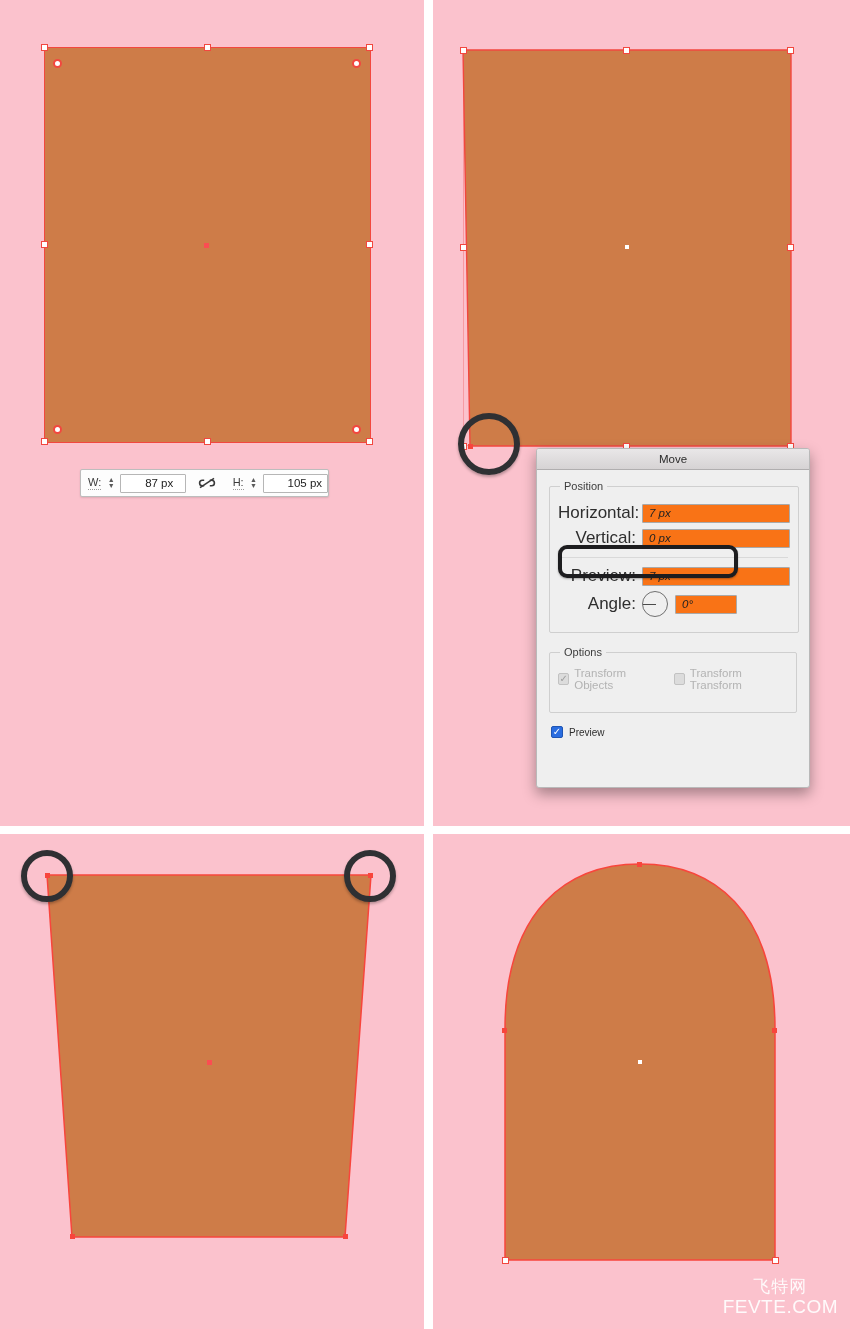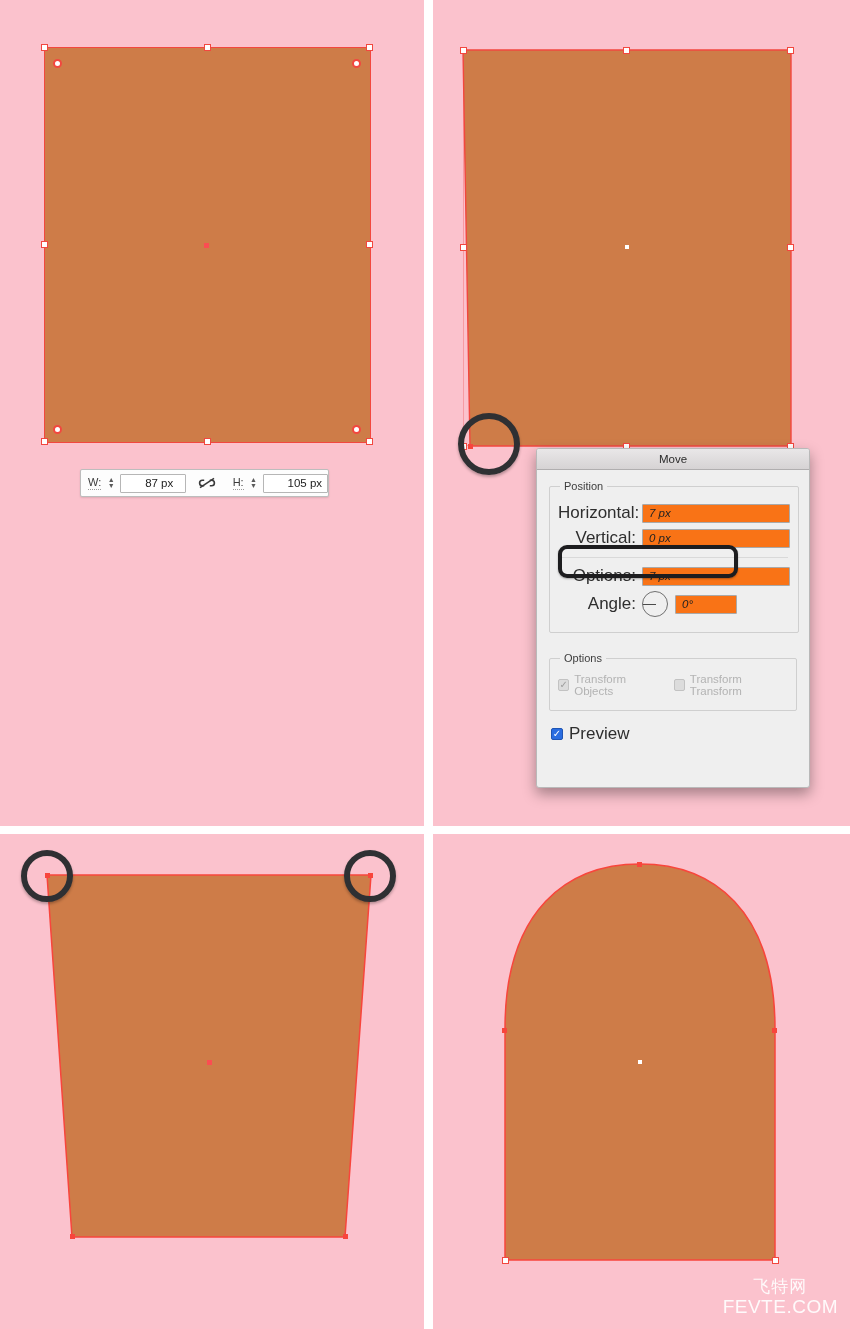--- a/index.html
+++ b/index.html
@@ -82,21 +82,21 @@
   .dial .needle{position:absolute;left:0px;top:11.5px;width:13px;height:1.5px;background:#4a4a4a;}
 
   .chk{width:12px;height:12px;border:1px solid #9a9a9a;border-radius:2px;
     background:#f5f5f5;box-sizing:border-box;display:flex;align-items:center;
     justify-content:center;}
   .chk.dis{background:#dcdcdc;border-color:#c2c2c2;}
   .chk.on-blue{background:#2a6de0;border-color:#1f55b4;}
   .chk-mark{color:#fff;font-size:10px;line-height:10px;}
   .chk.dis .chk-mark{color:#9d9d9d;}
   .opt-label{font-size:11.5px;color:#b3b3b3;margin-left:5px;}
-  .prev-label{font-size:17px;color:#2e2e2e;margin-left:6px;}
+  .prev-label{font-size:10px;color:#2e2e2e;margin-left:6px;}
 
   #btnrow{display:flex;justify-content:space-between;margin:14px 2px 0 2px;}
   .btn{height:22px;border-radius:11px;background:#fbfbfb;border:1px solid #7d7d7d;
     font-size:11.5px;color:#1c1c1c;display:flex;align-items:center;
     justify-content:center;box-sizing:border-box;}
   #btn-copy{width:80px;}
   #btn-cancel{width:80px;}
   #btn-ok{width:80px;border:2px solid #1c1c1e;}
 
   
@@ -193,36 +193,36 @@
         </div>
 
         <div class="frow">
           <div class="flabel" style="width:78px;">Vertical:</div>
           <div class="finput" style="width:148px;margin-left:6px;">0 px</div>
         </div>
 
         <div class="divider"></div>
 
         <div class="frow">
-          <div class="flabel" style="width:78px;">Options:</div>
+          <div class="flabel" style="width:78px;">Preview:</div>
           <div class="finput" style="width:148px;margin-left:6px;">7 px</div>
         </div>
 
         <div class="frow">
           <div class="flabel" style="width:78px;">Angle:</div>
           <div class="dial" style="margin-left:6px;">
             <div class="needle"></div>
           </div>
           <div class="finput" style="width:62px;margin-left:7px;">0°</div>
         </div>
 
         <div id="hl-box"></div>
       </fieldset>
 
-      <fieldset class="grp" style="margin-top:19px;padding-bottom:8px;">
+      <fieldset class="grp" style="margin-top:13px;padding-bottom:16px;">
         <legend>Options</legend>
         <div class="frow" style="margin-top:3px;">
           <div class="chk dis">
               <span class="chk-mark">✓</span>
             </div>
           <div class="opt-label">Transform Objects</div>
           <div class="chk dis" style="margin-left:13px;"></div>
           <div class="opt-label">Transform Transform</div>
         </div>
       </fieldset>

